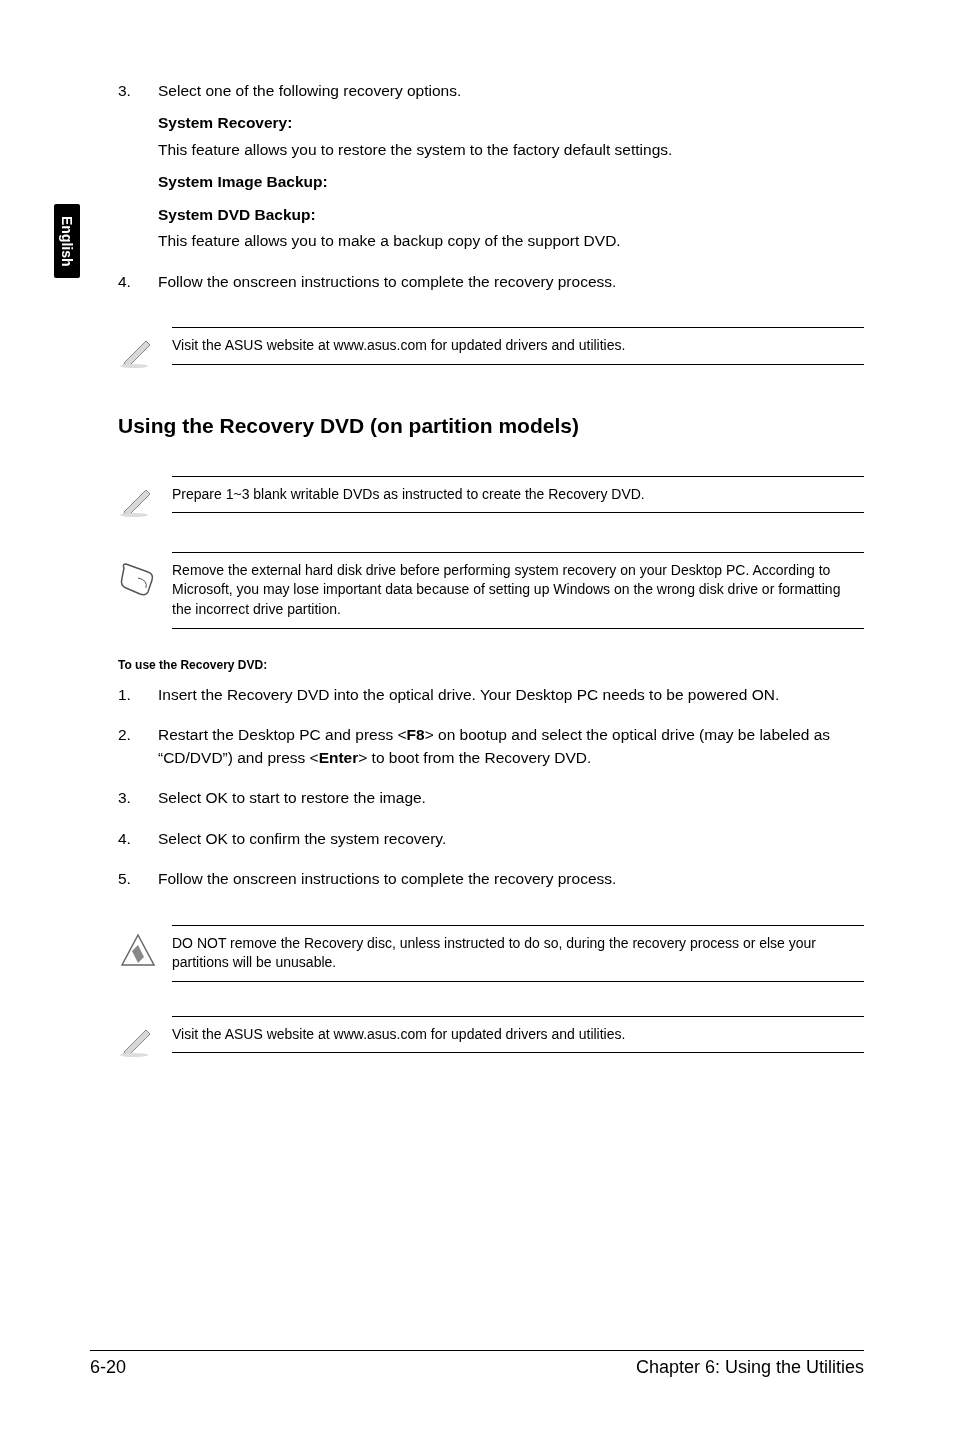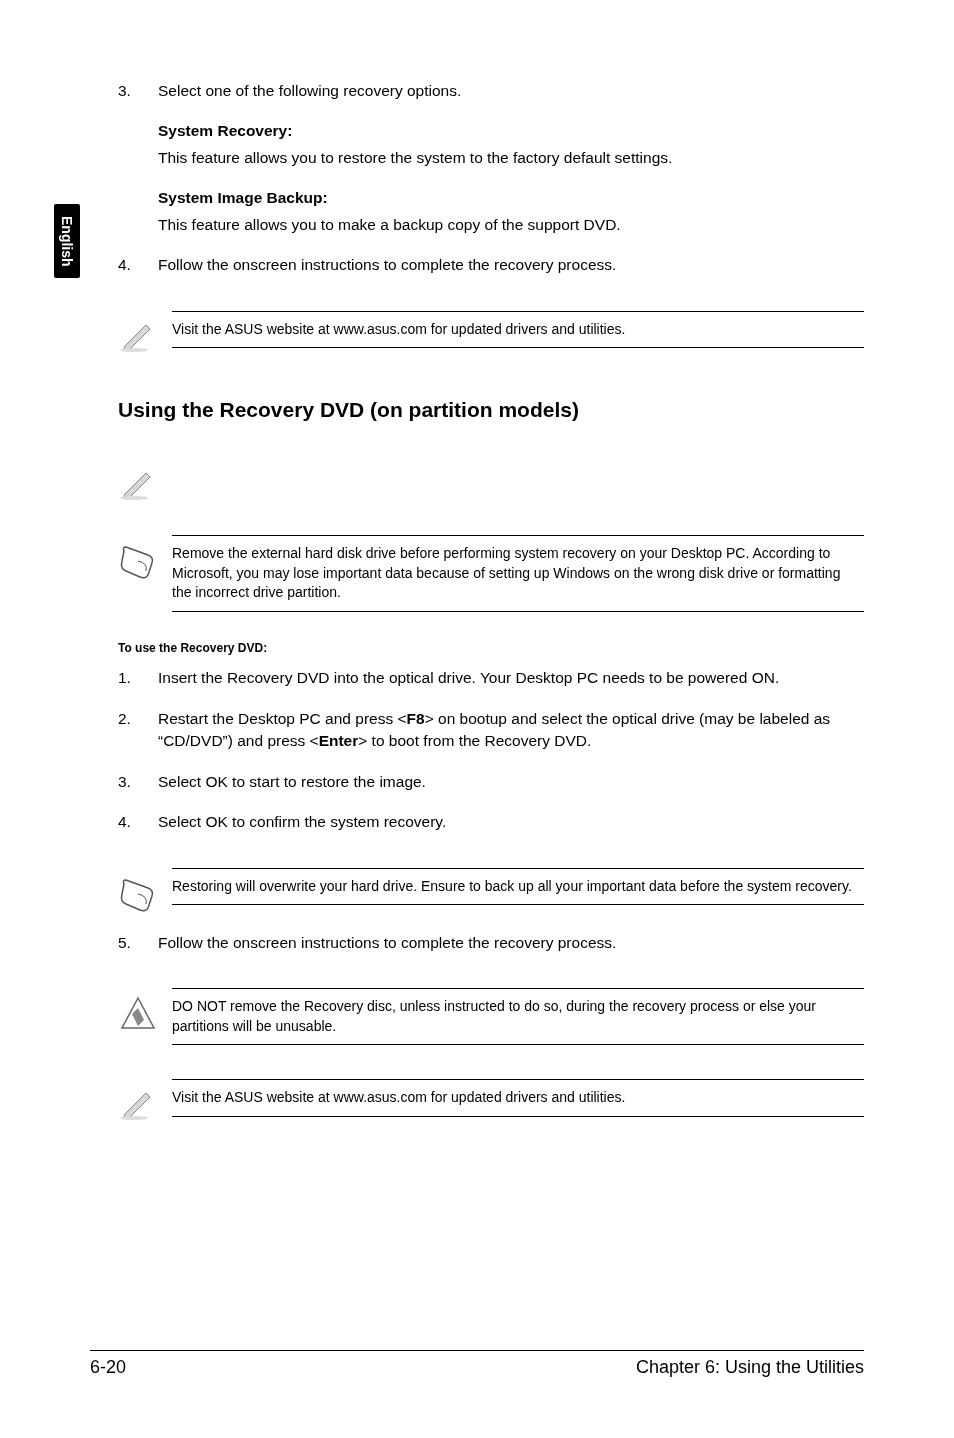--- a/index.html
+++ b/index.html
@@ -5,21 +5,21 @@
 *{box-sizing:border-box;margin:0;padding:0}
 html,body{width:954px;height:1438px;background:#fff;font-family:Arial,Helvetica,sans-serif;color:#000}
 .page{position:relative;width:954px;height:1438px;padding:80px 90px 0 118px}
 .side-tab{position:absolute;left:54px;top:204px;width:26px;height:74px;background:#000;color:#fff;font-size:14px;font-weight:bold;display:flex;align-items:center;justify-content:center;writing-mode:vertical-rl;text-orientation:mixed;border-radius:2px}
 .body-text{font-size:15.5px;line-height:1.45}
 .ol-item{display:flex;margin-top:18px}
 .ol-item .num{width:40px;flex:none}
 .ol-item .txt{flex:1}
 .sub{margin-left:40px}
 .bold{font-weight:bold}
-.sub .opt-title{margin-top:18px}
+.sub .opt-title{margin-top:10px}
 .sub .opt-desc{margin-top:4px}
 .first-top{margin-top:0!important}
 .note-block{display:flex;align-items:flex-start;margin-top:34px}
 .note-block .icon{width:54px;flex:none;padding-top:6px}
 .note-block .content{flex:1;border-top:1px solid #000;border-bottom:1px solid #000;padding:8px 4px 8px 0;font-size:14px;line-height:1.4}
 h2.section{font-size:21px;font-weight:bold;margin-top:42px;margin-bottom:6px}
 .sub-head{font-weight:bold;font-size:12px;margin-top:28px;margin-bottom:4px}
 .footer{position:absolute;left:90px;right:90px;bottom:60px;border-top:1px solid #000;padding-top:6px;display:flex;justify-content:space-between;font-size:18px}
 svg{display:block}
 </style>
@@ -33,20 +33,21 @@
 
     <div class="ol-item first-top">
       <div class="num">3.</div>
       <div class="txt">Select one of the following recovery options.</div>
     </div>
 
     <div class="sub">
       <div class="bold opt-title">System Recovery:</div>
       <div class="opt-desc">This feature allows you to restore the system to the factory default settings.</div>
       <div class="bold opt-title">System Image Backup:</div>
+      <div class="bold opt-title">System DVD Backup:</div>
       <div class="opt-desc">This feature allows you to make a backup copy of the support DVD.</div>
     </div>
 
     <div class="ol-item">
       <div class="num">4.</div>
       <div class="txt">Follow the onscreen instructions to complete the recovery process.</div>
     </div>
 
     <div class="note-block">
       <div class="icon">
@@ -62,20 +63,21 @@
     <h2 class="section">Using the Recovery DVD (on partition models)</h2>
 
     <div class="note-block">
       <div class="icon">
         <svg width="40" height="36" viewBox="0 0 40 36">
             <path d="M6 30 L28 8 L32 12 L10 34 Z" fill="#d8d8d8" stroke="#888" stroke-width="1"></path>
             <path d="M6 30 L4 34 L10 34 Z" fill="#bbb"></path>
             <ellipse cx="16" cy="33" rx="14" ry="2" fill="#ddd"></ellipse>
           </svg>
       </div>
+      <div class="content">Prepare 1~3 blank writable DVDs as instructed to create the Recovery DVD.</div>
     </div>
 
     <div class="note-block">
       <div class="icon">
         <svg width="40" height="40" viewBox="0 0 40 40">
             <path d="M6 10 Q4 6 8 6 L30 14 Q36 16 34 22 L30 34 Q28 38 22 36 L8 30 Q2 28 4 20 Z" fill="none" stroke="#555" stroke-width="1.5"></path>
             <path d="M20 20 Q30 22 28 30" fill="none" stroke="#555" stroke-width="1"></path>
           </svg>
       </div>
       <div class="content">Remove the external hard disk drive before performing system recovery on your Desktop PC. According to Microsoft, you may lose important data because of setting up Windows on the wrong disk drive or formatting the incorrect drive partition.</div>
@@ -93,29 +95,20 @@
     </div>
     <div class="ol-item">
       <div class="num">3.</div>
       <div class="txt">Select OK to start to restore the image.</div>
     </div>
     <div class="ol-item">
       <div class="num">4.</div>
       <div class="txt">Select OK to confirm the system recovery.</div>
     </div>
 
-    <div class="note-block">
-      <div class="icon">
-        <svg width="40" height="40" viewBox="0 0 40 40">
-            <path d="M6 10 Q4 6 8 6 L30 14 Q36 16 34 22 L30 34 Q28 38 22 36 L8 30 Q2 28 4 20 Z" fill="none" stroke="#555" stroke-width="1.5"></path>
-            <path d="M20 20 Q30 22 28 30" fill="none" stroke="#555" stroke-width="1"></path>
-          </svg>
-      </div>
-      <div class="content">Restoring will overwrite your hard drive. Ensure to back up all your important data before the system recovery.</div>
-    </div>
 
     <div class="ol-item">
       <div class="num">5.</div>
       <div class="txt">Follow the onscreen instructions to complete the recovery process.</div>
     </div>
 
     <div class="note-block">
       <div class="icon">
         <svg width="40" height="40" viewBox="0 0 40 40">
             <path d="M20 4 L36 34 L4 34 Z" fill="none" stroke="#666" stroke-width="1.5"></path>

